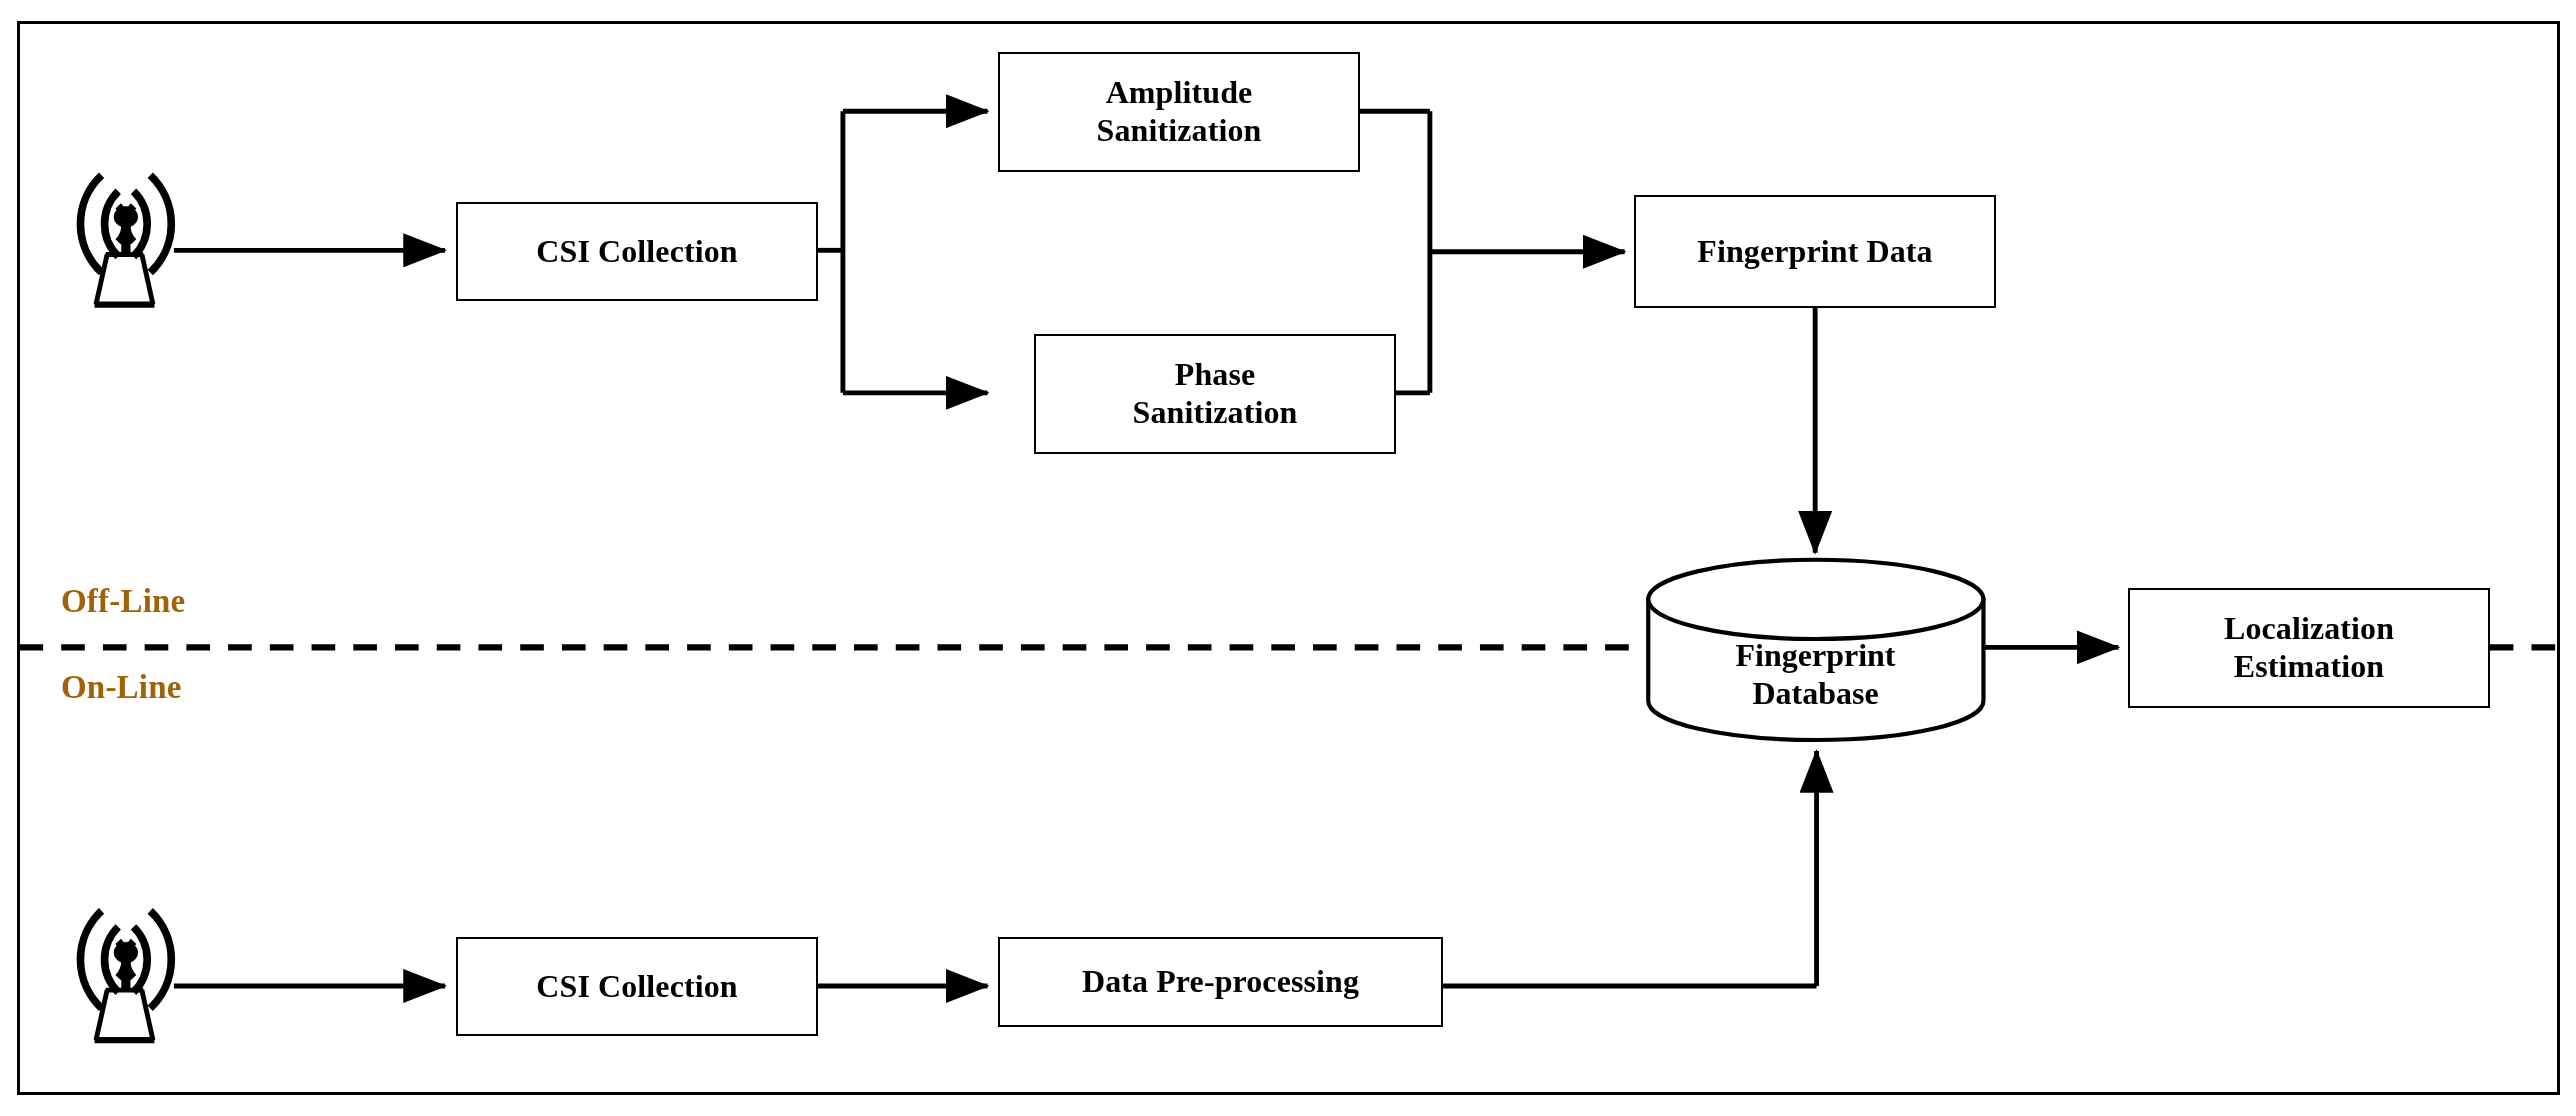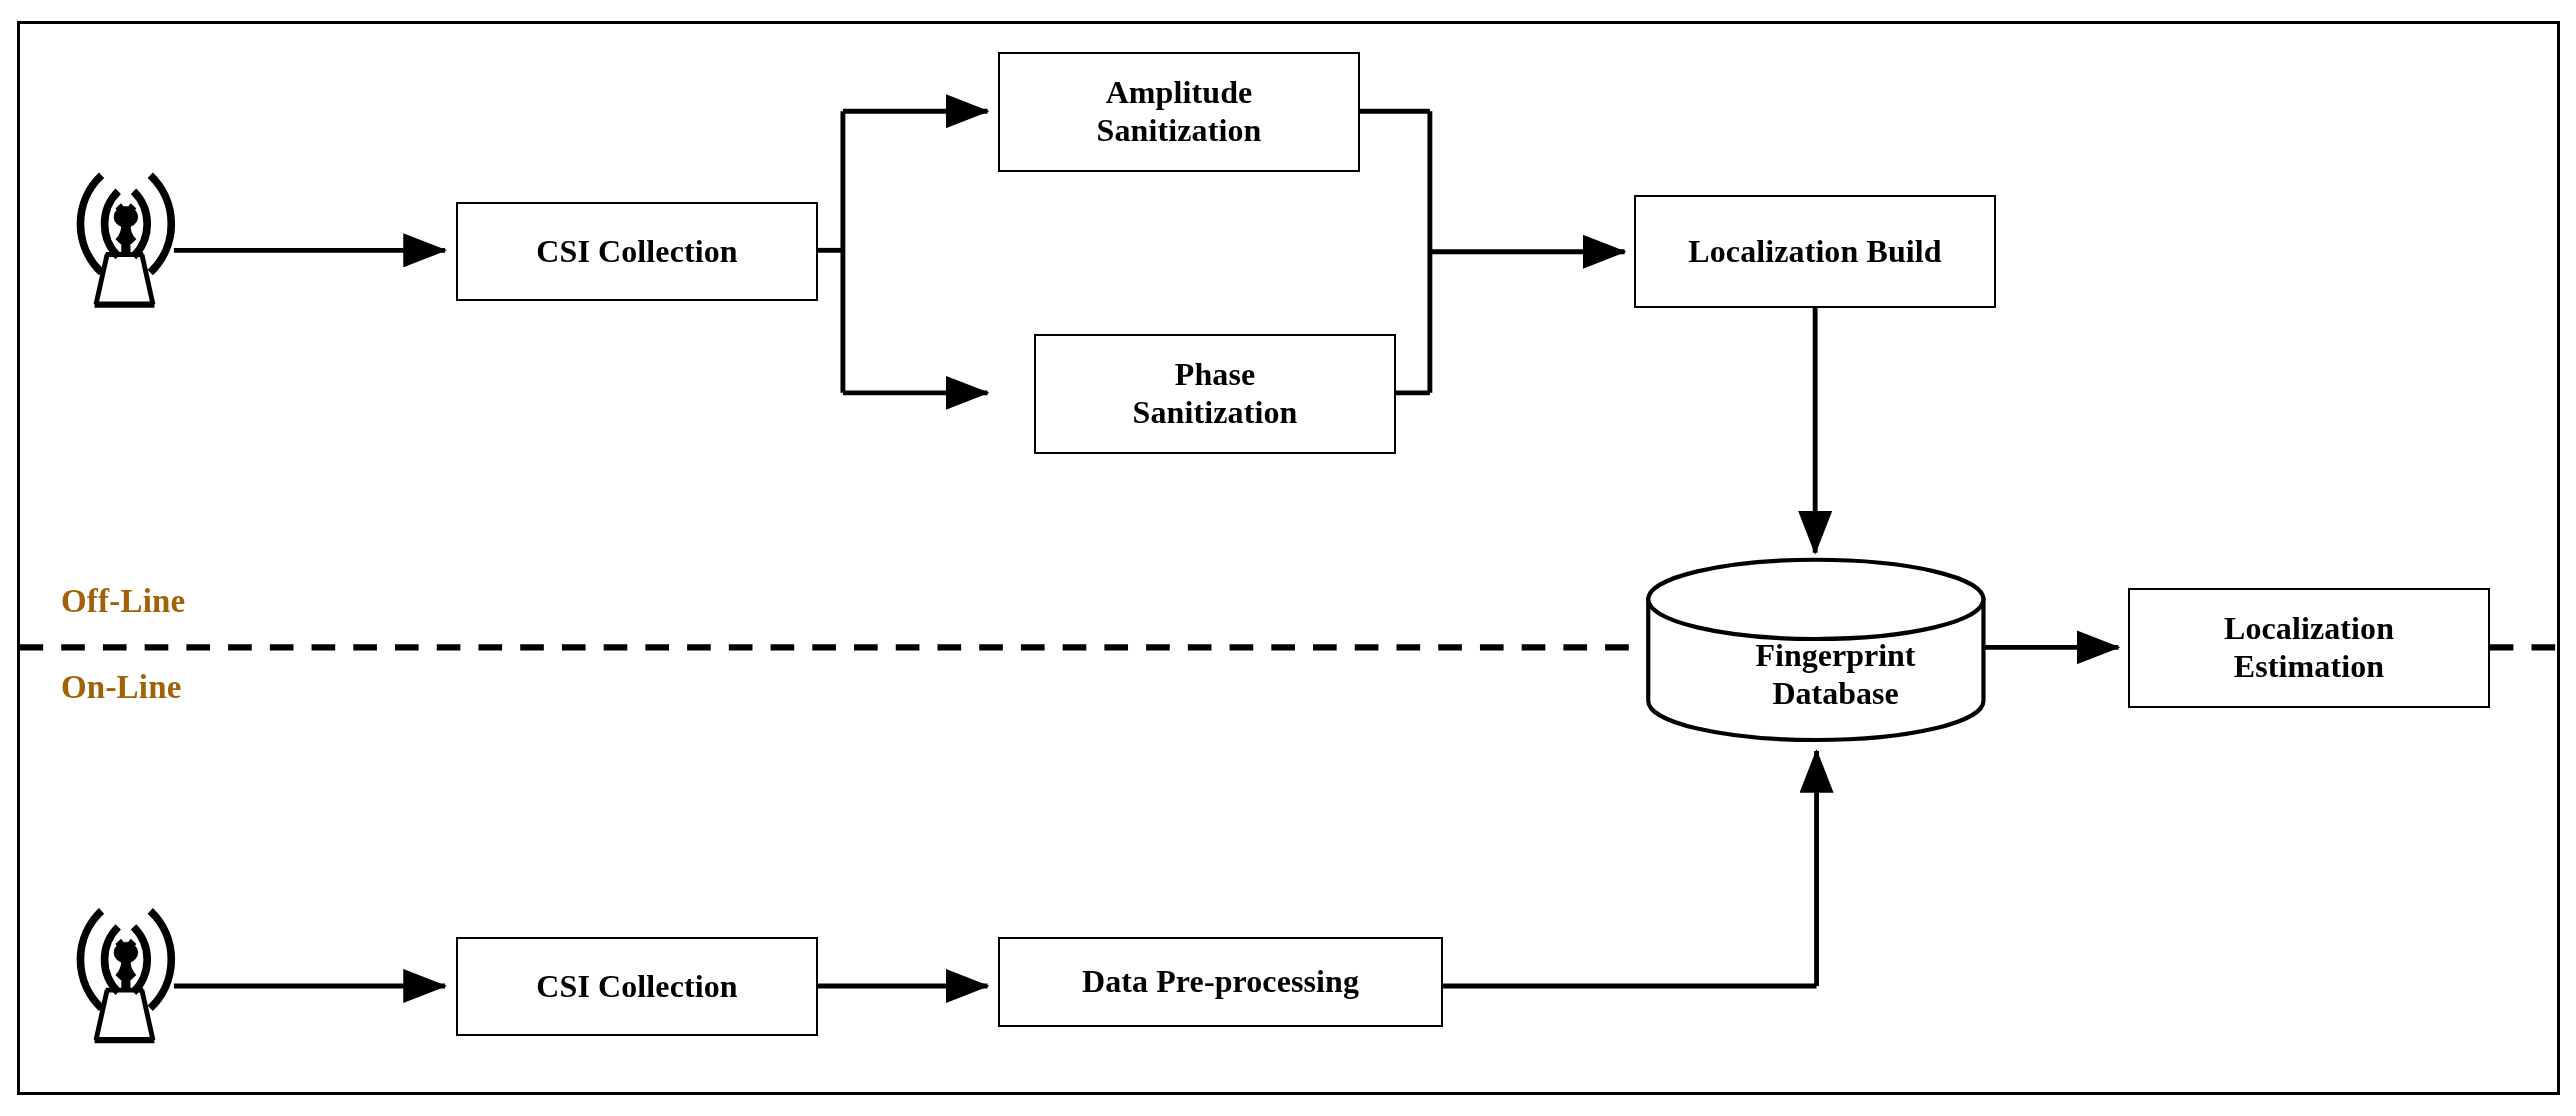--- a/index.html
+++ b/index.html
@@ -152,24 +152,24 @@
     <span class="lbl">Amplitude
 Sanitization</span>
   </div>
 
   <div class="node" style="left:998px; top:334px; width:362px; height:120px;margin-left:36px;">
     <span class="lbl">Phase
 Sanitization</span>
   </div>
 
   <div class="node" style="left:1634px; top:195px; width:362px; height:113px;">
-    <span class="lbl">Localization Build</span>
+    <span class="lbl">Fingerprint Data</span>
   </div>
 
-  <div class="cyl-label" style="left:1648px; top:599px; width:335px;padding-left:20px;">
+  <div class="cyl-label" style="left:1648px; top:599px; width:335px;">
     <span>Fingerprint
 Database</span>
   </div>
 
   <div class="node" style="left:2128px; top:588px; width:362px; height:120px;">
     <span class="lbl">Localization
 Estimation</span>
   </div>
 
   <div class="node" style="left:456px; top:937px; width:362px; height:99px;">

